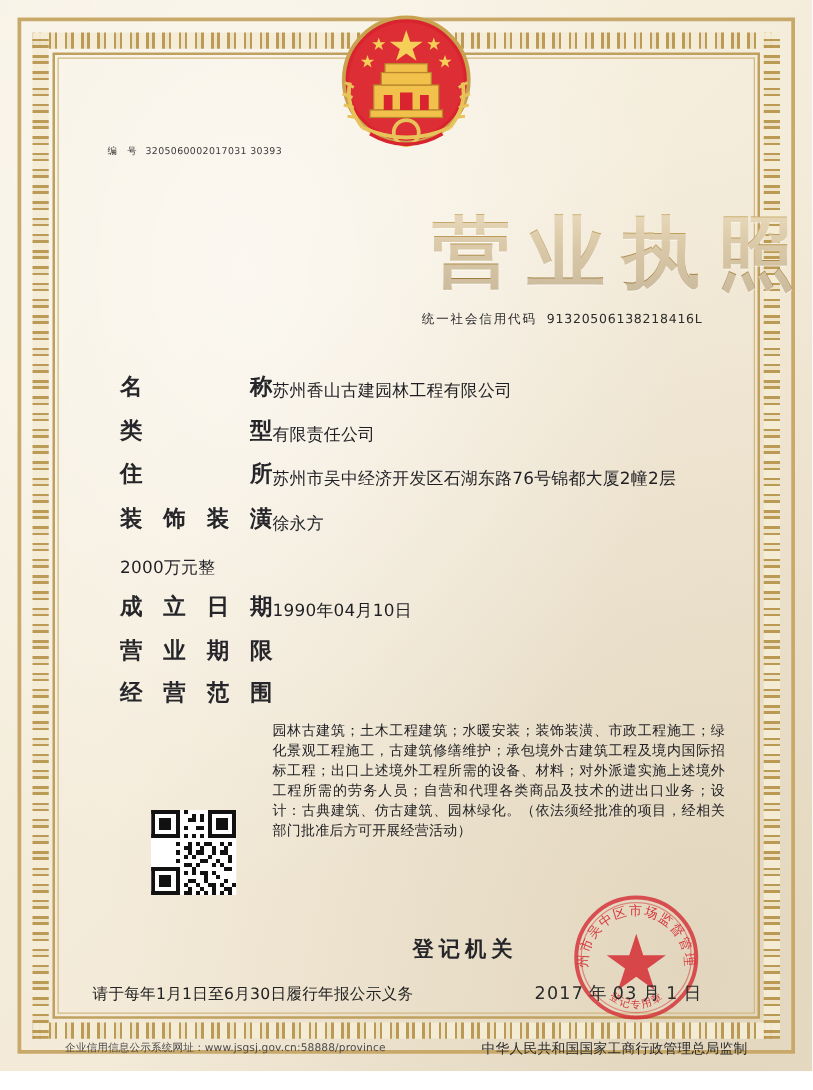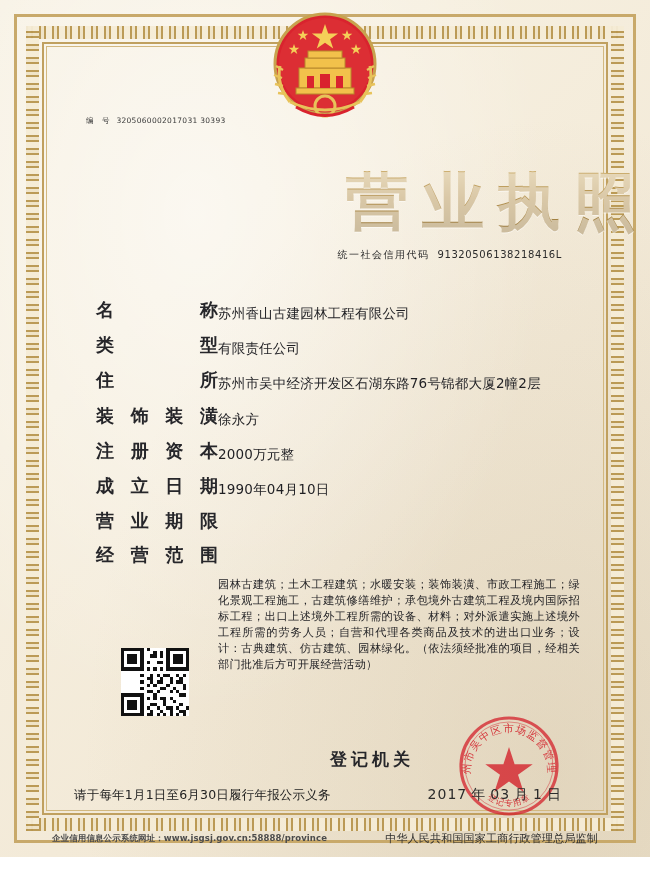--- a/index.html
+++ b/index.html
@@ -230,21 +230,20 @@
   }
 
   
   .footer-left {
     position: absolute;
     left: 52px;
     bottom: 12px;
     font-size: 8.5px;
     color: #4b4b4b;
     letter-spacing: .1px;
-    font-weight: bold;
   }
   .footer-right {
     position: absolute;
     right: 52px;
     bottom: 11px;
     font-size: 11px;
     color: #2b2b2b;
     letter-spacing: .2px;
   }
 </style>
@@ -316,21 +315,20 @@
     </div>
     <div class="row">
       <div class="label">住　　所</div>
       <div class="value">苏州市吴中经济开发区石湖东路76号锦都大厦2幢2层</div>
     </div>
     <div class="row">
       <div class="label">装饰装潢</div>
       <div class="value">徐永方</div>
     </div>
     <div class="row">
-      <div class="label">注 册 资 本</div>
       <div class="value">2000万元整</div>
     </div>
     <div class="row">
       <div class="label">成 立 日 期</div>
       <div class="value">1990年04月10日</div>
     </div>
     <div class="row">
       <div class="label">营 业 期 限</div>
     </div>
     <div class="row scope">

